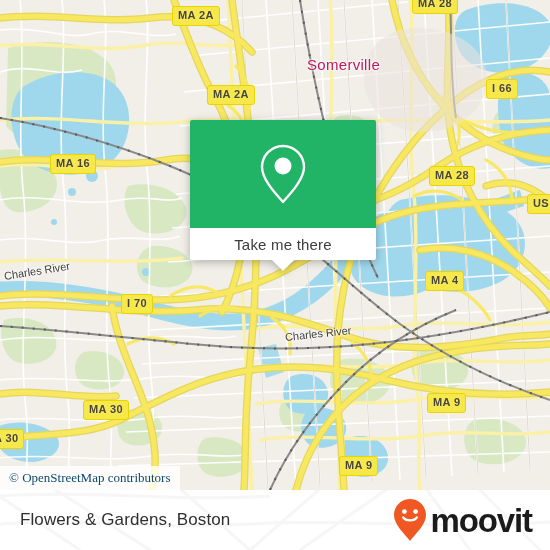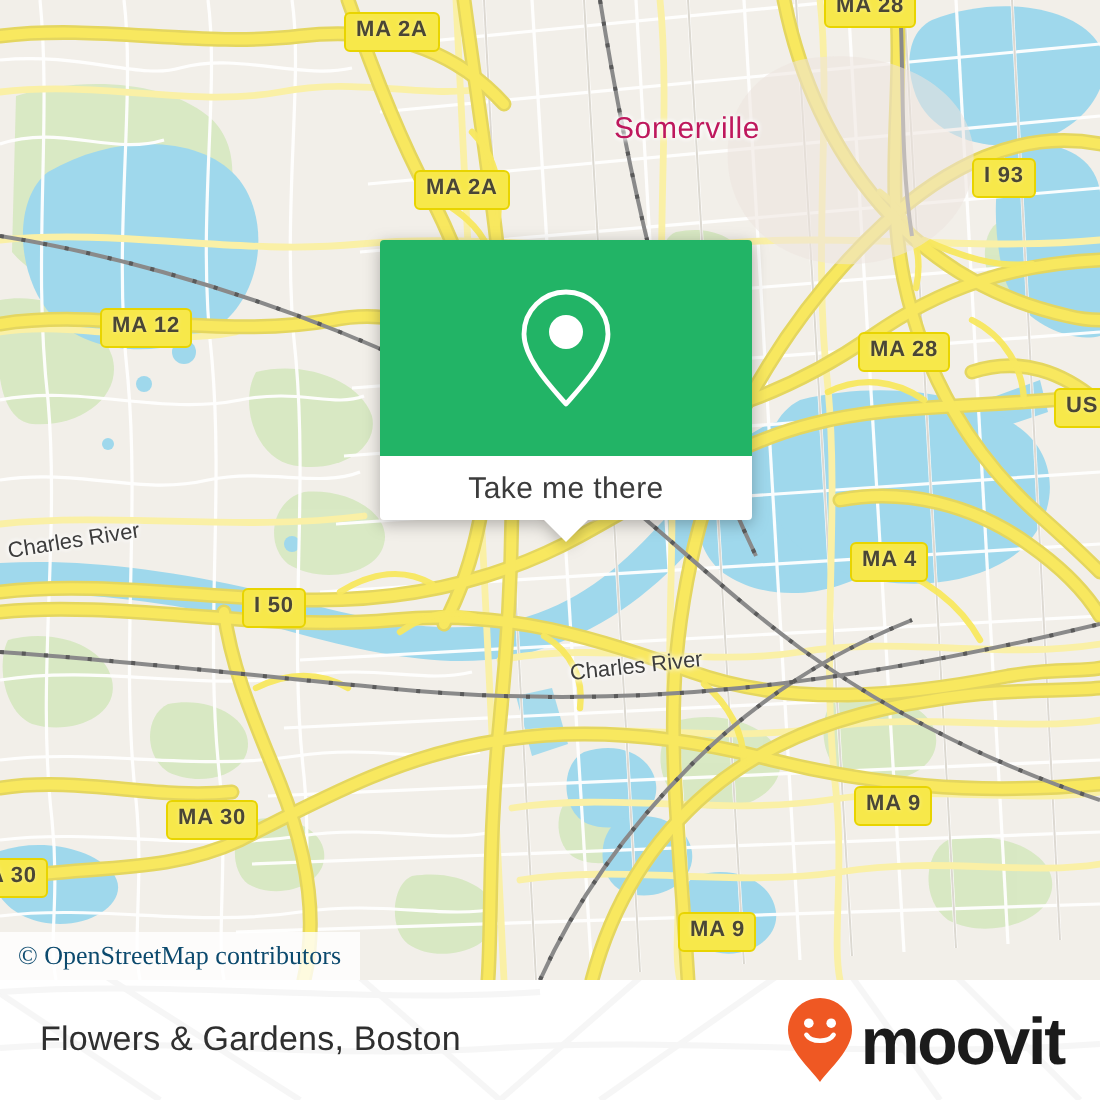--- a/index.html
+++ b/index.html
@@ -364,26 +364,26 @@
     </svg>
 
     <div class="place-label" style="left:307px; top:56px;">Somerville</div>
 
     <div class="river-label" style="left:4px; top:270px; transform:rotate(-9deg); transform-origin:left center;">Charles River</div>
     <div class="river-label" style="left:285px; top:331px; transform:rotate(-6deg); transform-origin:left center;">Charles River</div>
 
     <div class="shield" style="left:172px; top:6px;">MA 2A</div>
     <div class="shield" style="left:207px; top:85px;">MA 2A</div>
     <div class="shield" style="left:412px; top:-6px;">MA 28</div>
-    <div class="shield" style="left:486px; top:79px;">I 93</div>
-    <div class="shield" style="left:50px; top:154px;">MA 12</div>
+    <div class="shield" style="left:486px; top:79px;">I 66</div>
+    <div class="shield" style="left:50px; top:154px;">MA 16</div>
     <div class="shield" style="left:429px; top:166px;">MA 28</div>
     <div class="shield" style="left:527px; top:194px;">US 5</div>
     <div class="shield" style="left:425px; top:271px;">MA 4</div>
-    <div class="shield" style="left:121px; top:294px;">I 50</div>
+    <div class="shield" style="left:121px; top:294px;">I 70</div>
     <div class="shield" style="left:83px; top:400px;">MA 30</div>
     <div class="shield" style="left:-12px; top:429px;">A 30</div>
     <div class="shield" style="left:427px; top:393px;">MA 9</div>
     <div class="shield" style="left:339px; top:456px;">MA 9</div>
 
     <div id="popup">
       <div id="popup-head">
         <svg width="48" height="62" viewBox="0 0 48 62">
           <path d="M24 3 C12.4 3 3 12.4 3 24 C3 37 18 52 24 59 C30 52 45 37 45 24 C45 12.4 35.6 3 24 3 Z" fill="none" stroke="#ffffff" stroke-width="2.4" stroke-linejoin="round"></path>
           <circle cx="24" cy="23" r="8.5" fill="#ffffff"></circle>

